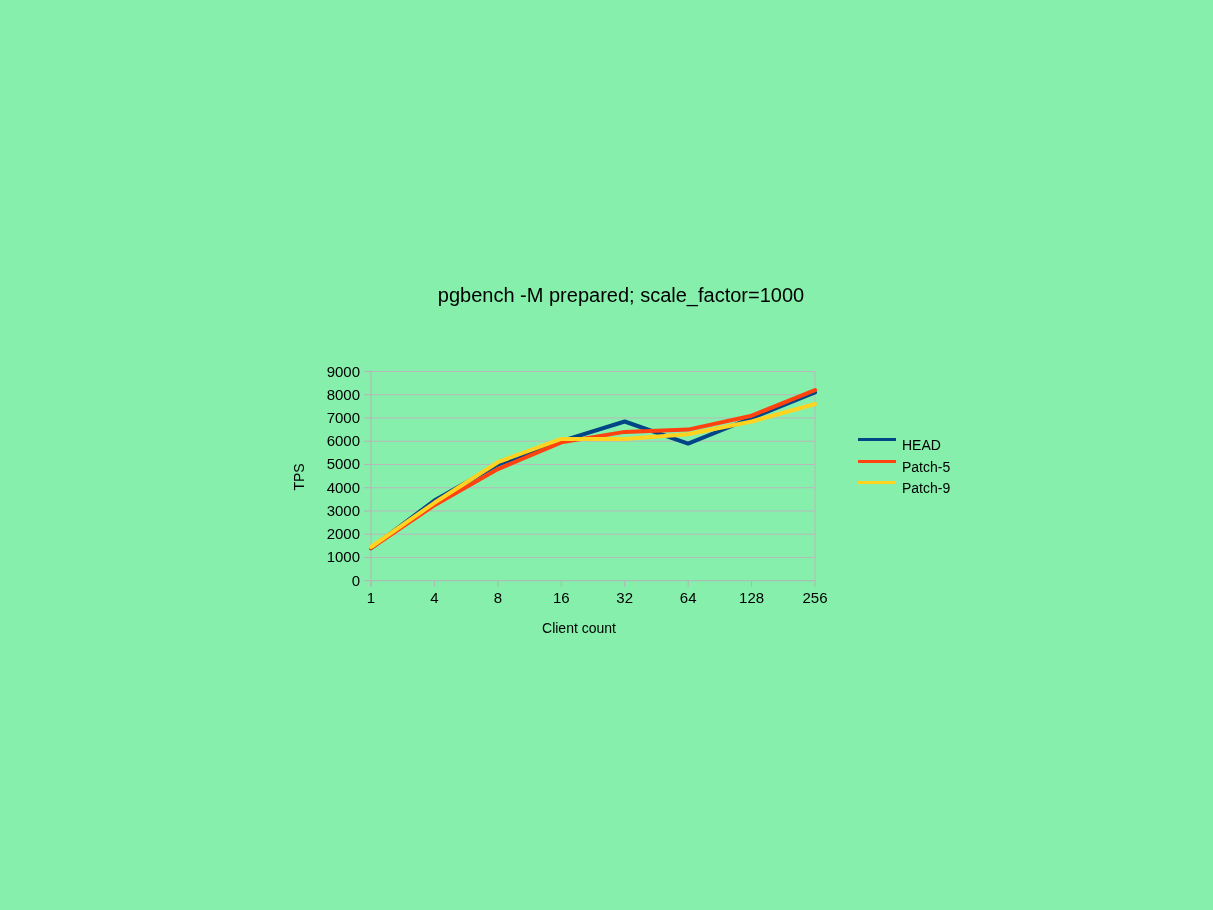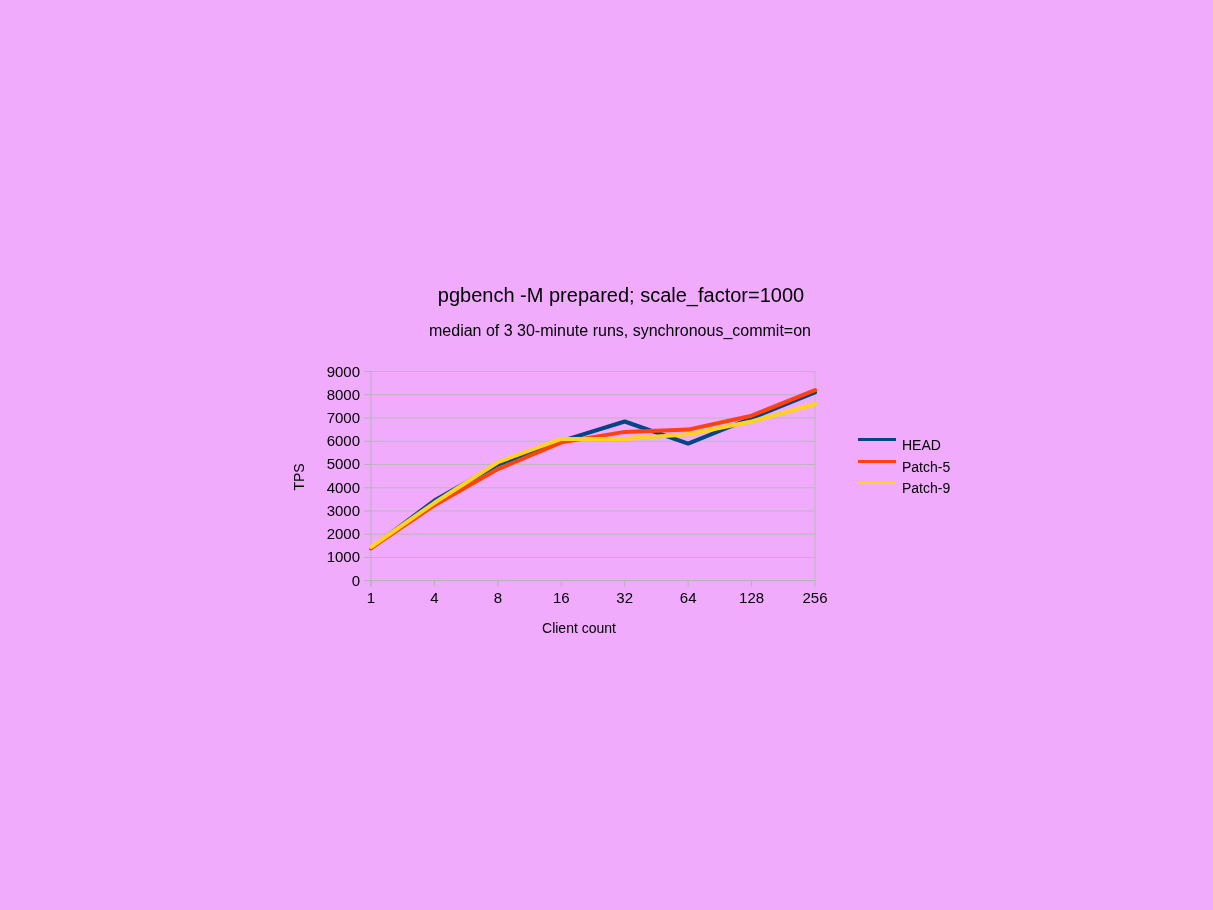--- a/index.html
+++ b/index.html
@@ -4,21 +4,21 @@
 <style>
   html, body {
     margin: 0;
     padding: 0;
     background: #ffffff;
   }
   .page {
     position: relative;
     width: 1213px;
     height: 910px;
-    background: #f0abfc;
+    background: #86efac;
     font-family: "Liberation Sans", sans-serif;
     color: #000000;
     overflow: hidden;
   }
   .chart-title {
     position: absolute;
     left: 621px;
     top: 283px;
     transform: translateX(-50%);
     font-size: 20px;
@@ -84,21 +84,20 @@
   svg text {
     font-family: "Liberation Sans", sans-serif;
     fill: #000000;
   }
 </style>
 </head>
 <body>
 
 <div class="page">
   <div class="chart-title">pgbench -M prepared; scale_factor=1000</div>
-  <div class="chart-subtitle">median of 3 30-minute runs, synchronous_commit=on</div>
   <div class="y-axis-title">TPS</div>
   <div class="x-axis-title">Client count</div>
   <svg id="plot-svg" width="1213" height="910" viewBox="0 0 1213 910">
       <line x1="371" y1="580.7" x2="815" y2="580.7" stroke="#b3b3b3" stroke-width="1"></line>
       <line x1="371" y1="557.4555555555556" x2="815" y2="557.4555555555556" stroke="#b9b9b9" stroke-width="1"></line>
       <line x1="371" y1="534.2111111111111" x2="815" y2="534.2111111111111" stroke="#b9b9b9" stroke-width="1"></line>
       <line x1="371" y1="510.9666666666667" x2="815" y2="510.9666666666667" stroke="#b9b9b9" stroke-width="1"></line>
       <line x1="371" y1="487.7222222222223" x2="815" y2="487.7222222222223" stroke="#b9b9b9" stroke-width="1"></line>
       <line x1="371" y1="464.47777777777776" x2="815" y2="464.47777777777776" stroke="#b9b9b9" stroke-width="1"></line>
       <line x1="371" y1="441.23333333333335" x2="815" y2="441.23333333333335" stroke="#b9b9b9" stroke-width="1"></line>

